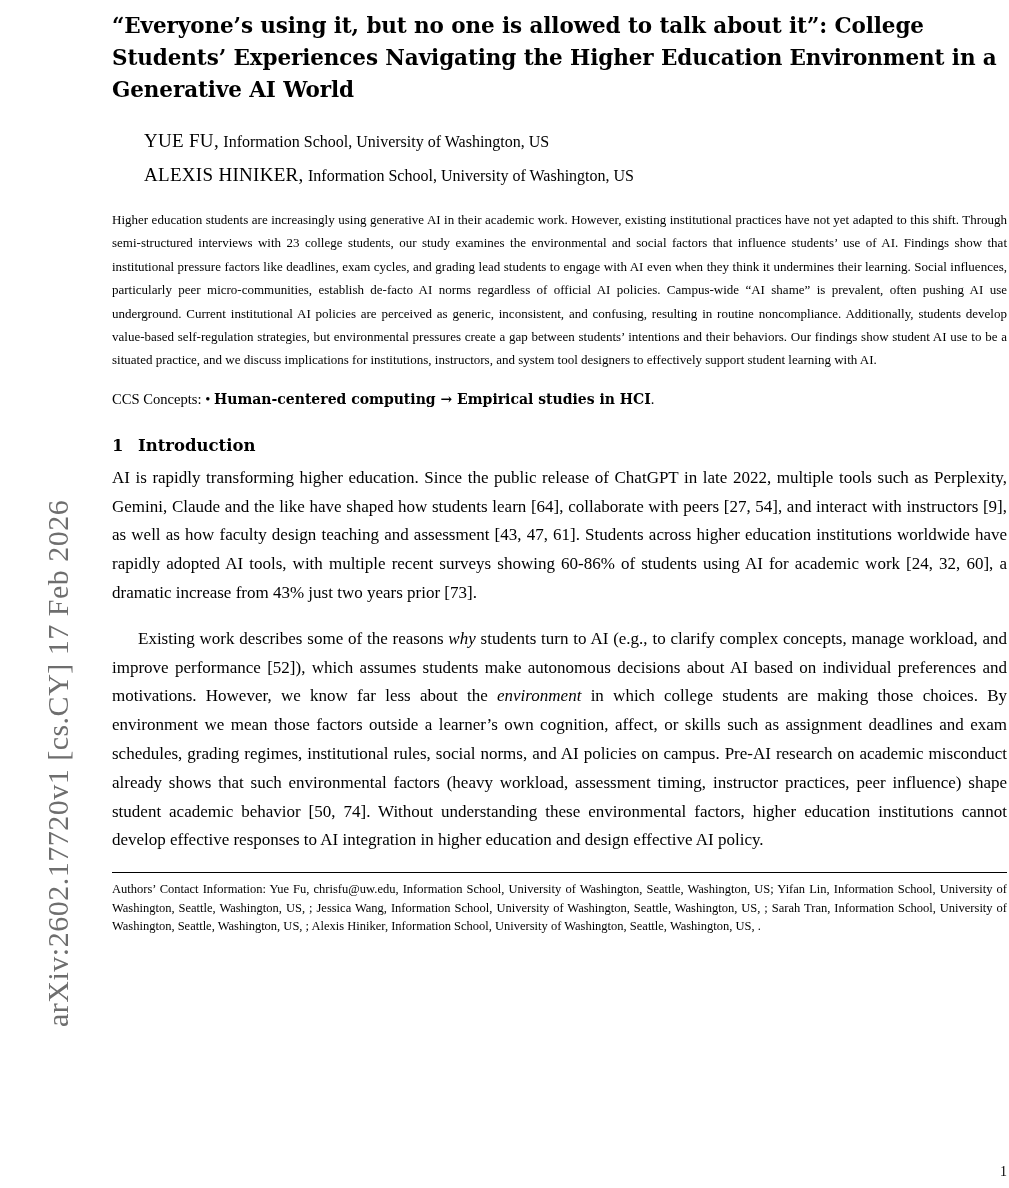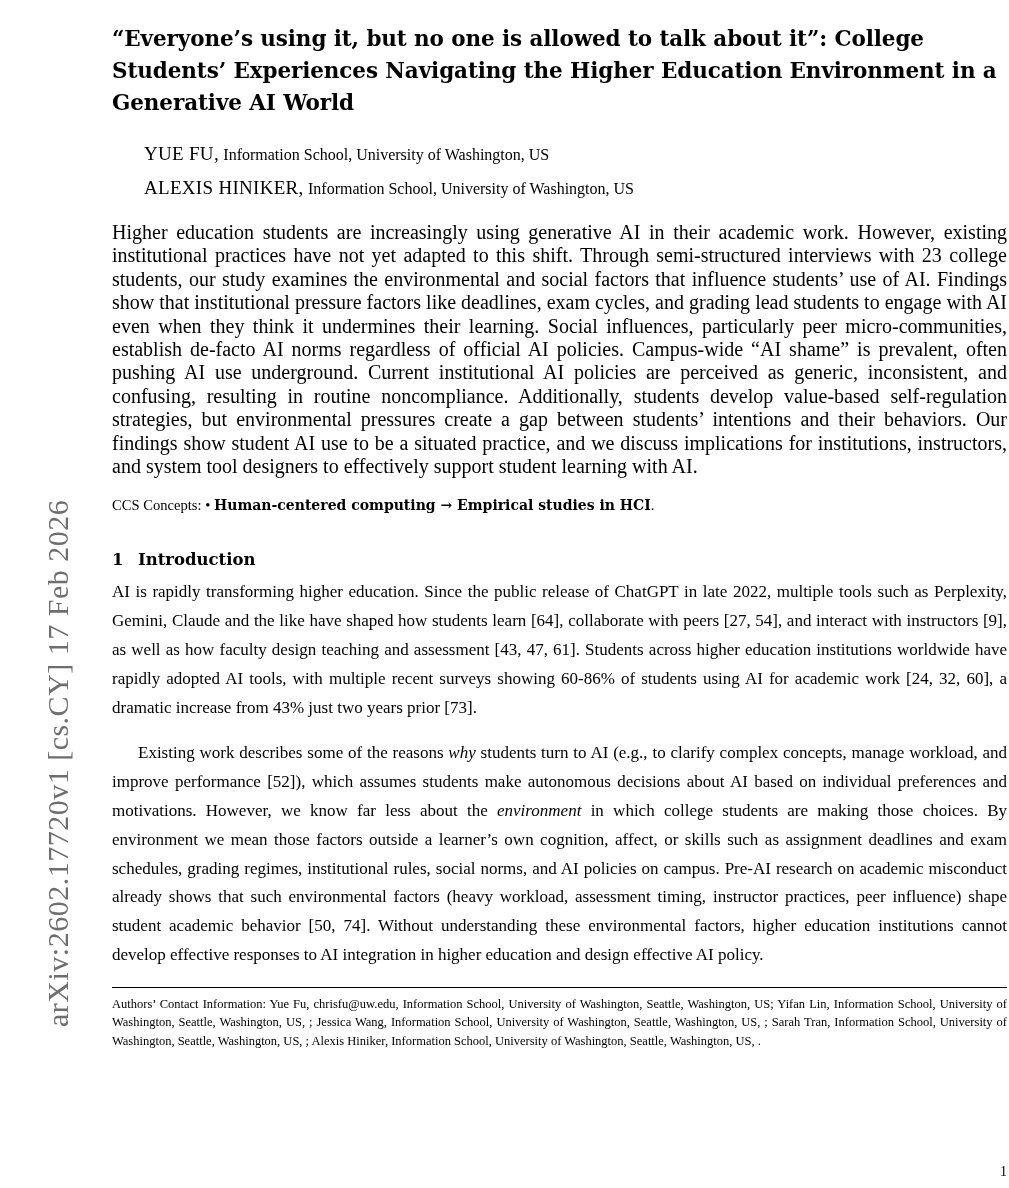--- a/index.html
+++ b/index.html
@@ -34,21 +34,21 @@
     font-size: 30px;
     letter-spacing: 0.5px;
     color: #6e6e6e;
     white-space: nowrap;
   }
 
   
   .content {
     position: absolute;
     left: 112px;
-    top: 17px;
+    top: 4px;
     width: 895px;
   }
 
   .title {
     font-family: "DejaVu Serif", serif;
     font-weight: bold;
     font-size: 21.5px;
     line-height: 32px;
     margin: 6px 0 0 0;
     letter-spacing: -0.1px;
@@ -67,21 +67,21 @@
     font-variant: small-caps;
     font-size: 19px;
     letter-spacing: 0.3px;
   }
   .author-aff {
     font-size: 16px;
   }
 
   .abstract {
     margin-top: 16px;
-    font-size: 20px;
+    font-size: 13px;
     line-height: 23.4px;
     text-align: justify;
   }
 
   .ccs {
     margin-top: 16px;
     font-size: 14.6px;
     line-height: 22px;
   }
   .ccs b {
@@ -91,21 +91,21 @@
     text-align: center;
   }
 
   .keywords {
     margin-top: 14px;
     font-size: 14.6px;
     line-height: 22px;
   }
 
   .section-head {
-    margin-top: 34px;
+    margin-top: 26px;
     font-family: "DejaVu Serif", serif;
     font-weight: bold;
     font-size: 16.5px;
   }
   .section-head .num {
     display: inline-block;
     width: 26px;
   }
 
   .body-p {

